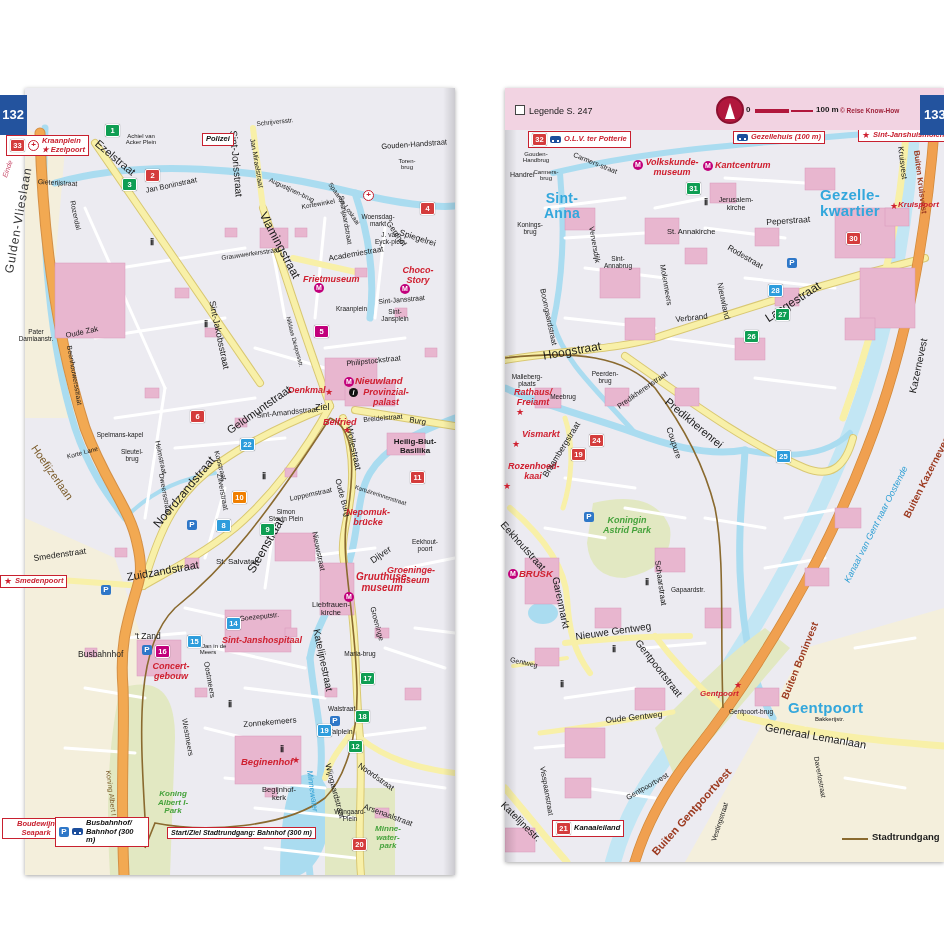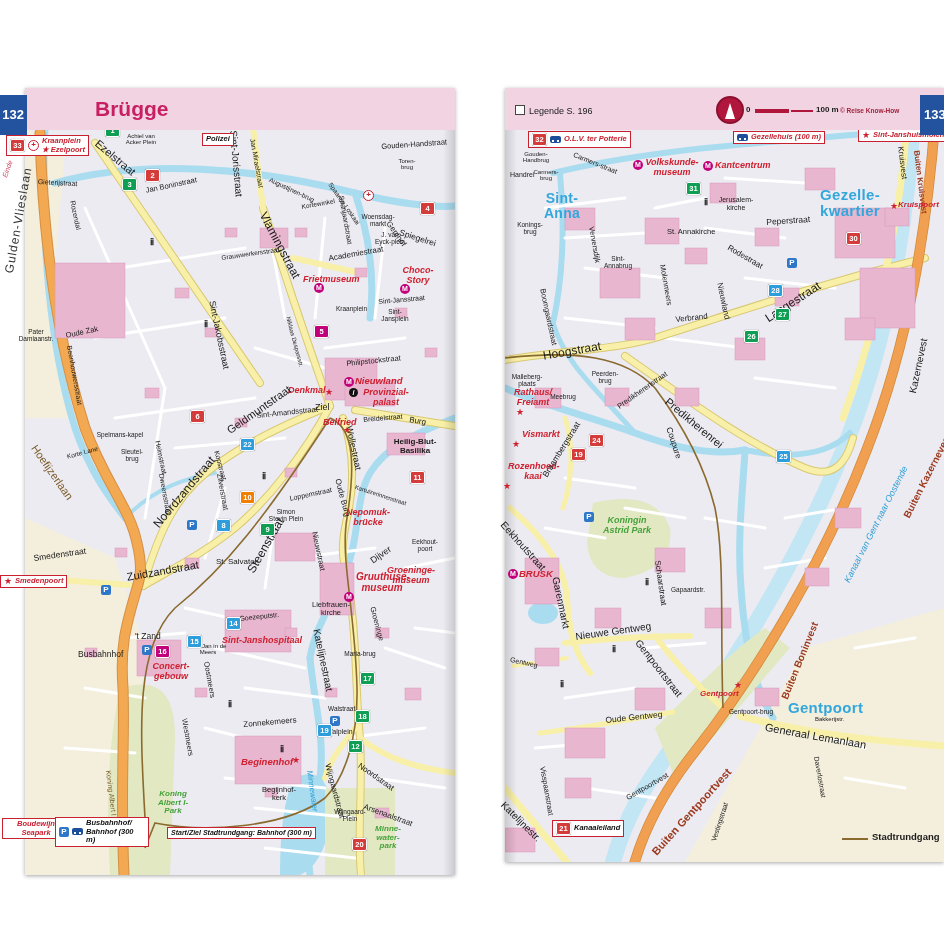--- a/index.html
+++ b/index.html
@@ -249,28 +249,25 @@
           <rect x="0" y="740" width="30" height="24"></rect>
         <rect x="340" y="230" width="30" height="22"></rect>
       </g>
       <path d="M0,270 C70,262 120,268 150,300 C180,340 200,380 210,420 C220,470 215,540 218,620" stroke="#8a6a2f" stroke-width="1.6" fill="none"></path>
     </svg>
   </div>
 
   <div class="fold" style="left:443px;height:787px;background:linear-gradient(to right,rgba(0,0,0,0),rgba(0,0,0,.14))"></div>
   <div class="fold" style="left:505px;height:774px;background:linear-gradient(to left,rgba(0,0,0,0),rgba(0,0,0,.14))"></div>
 
-  <div class="hdr" style="left:25px;width:430px">
-    <div class="lb f15" style="position:relative;left:70px;top:10px;color:#c81f63;font-weight:bold;font-size:21px">Brügge</div>
-  </div>
   <div class="hdr" style="left:505px;width:439px"></div>
   <div class="tab" style="left:0;text-align:right;padding-right:3px">132</div>
   <div class="tab" style="left:920px;text-align:left;padding-left:4px">133</div>
 
-  <div class="lb f9" style="left:515px;top:105px;z-index:9"><span class="chk"></span><span>Legende S. 196</span></div>
+  <div class="lb f9" style="left:515px;top:105px;z-index:9"><span class="chk"></span><span>Legende S. 247</span></div>
   <div class="compass" style="left:716px;top:96px">
       <span class="needle"></span>
     </div>
   <div class="lb f8 bold" style="left:746px;top:106px;z-index:9">0</div>
   <div class="sbar" style="left:755px;top:109px;width:34px;height:4px"></div>
   <div class="sbar" style="left:791px;top:110px;width:22px;height:1.5px"></div>
   <div class="lb f8 bold" style="left:816px;top:106px;z-index:9">100 m</div>
   <div class="lb f65 bold" style="left:840px;top:107px;color:#a0243c;z-index:9">© Reise Know-How</div>
 
   <div class="lb f7" style="left:1px;top:176px;transform:rotate(-70deg);color:#c84b6a;font-style:italic">Einde</div>
@@ -400,21 +397,21 @@
       <span class="t tb" style="font-size:7px">Start/Ziel Stadtrundgang: Bahnhof (300 m)</span>
     </div>
 
   <div class="mk grn" style="left:105px;top:124px">1</div>
   <div class="mk red" style="left:145px;top:169px">2</div>
   <div class="mk grn" style="left:122px;top:178px">3</div>
   <div class="mk red" style="left:420px;top:202px">4</div>
   <div class="mk mag" style="left:314px;top:325px">5</div>
   <div class="mk red" style="left:190px;top:410px">6</div>
   <div class="mk blu" style="left:240px;top:438px">22</div>
-  <div class="mk org" style="left:240px;top:491px">10</div>
+  <div class="mk org" style="left:232px;top:491px">10</div>
   <div class="mk blu" style="left:216px;top:519px">8</div>
   <div class="mk grn" style="left:260px;top:523px">9</div>
   <div class="mk red" style="left:410px;top:471px">11</div>
   <div class="mk blu" style="left:226px;top:617px">14</div>
   <div class="mk blu" style="left:187px;top:635px">15</div>
   <div class="mk mag" style="left:155px;top:645px">16</div>
   <div class="mk grn" style="left:360px;top:672px">17</div>
   <div class="mk grn" style="left:355px;top:710px">18</div>
   <div class="mk blu" style="left:317px;top:724px">19</div>
   <div class="mk grn" style="left:348px;top:740px">12</div>

